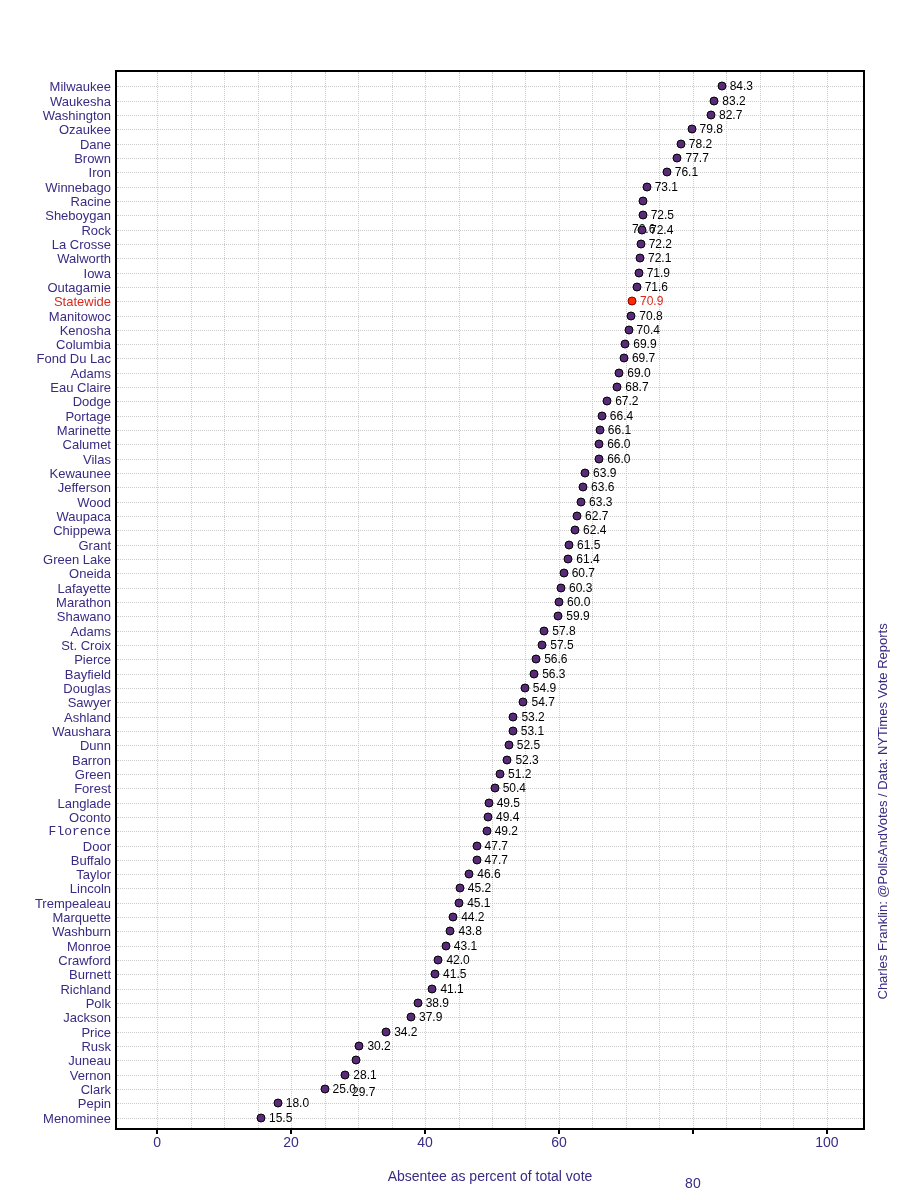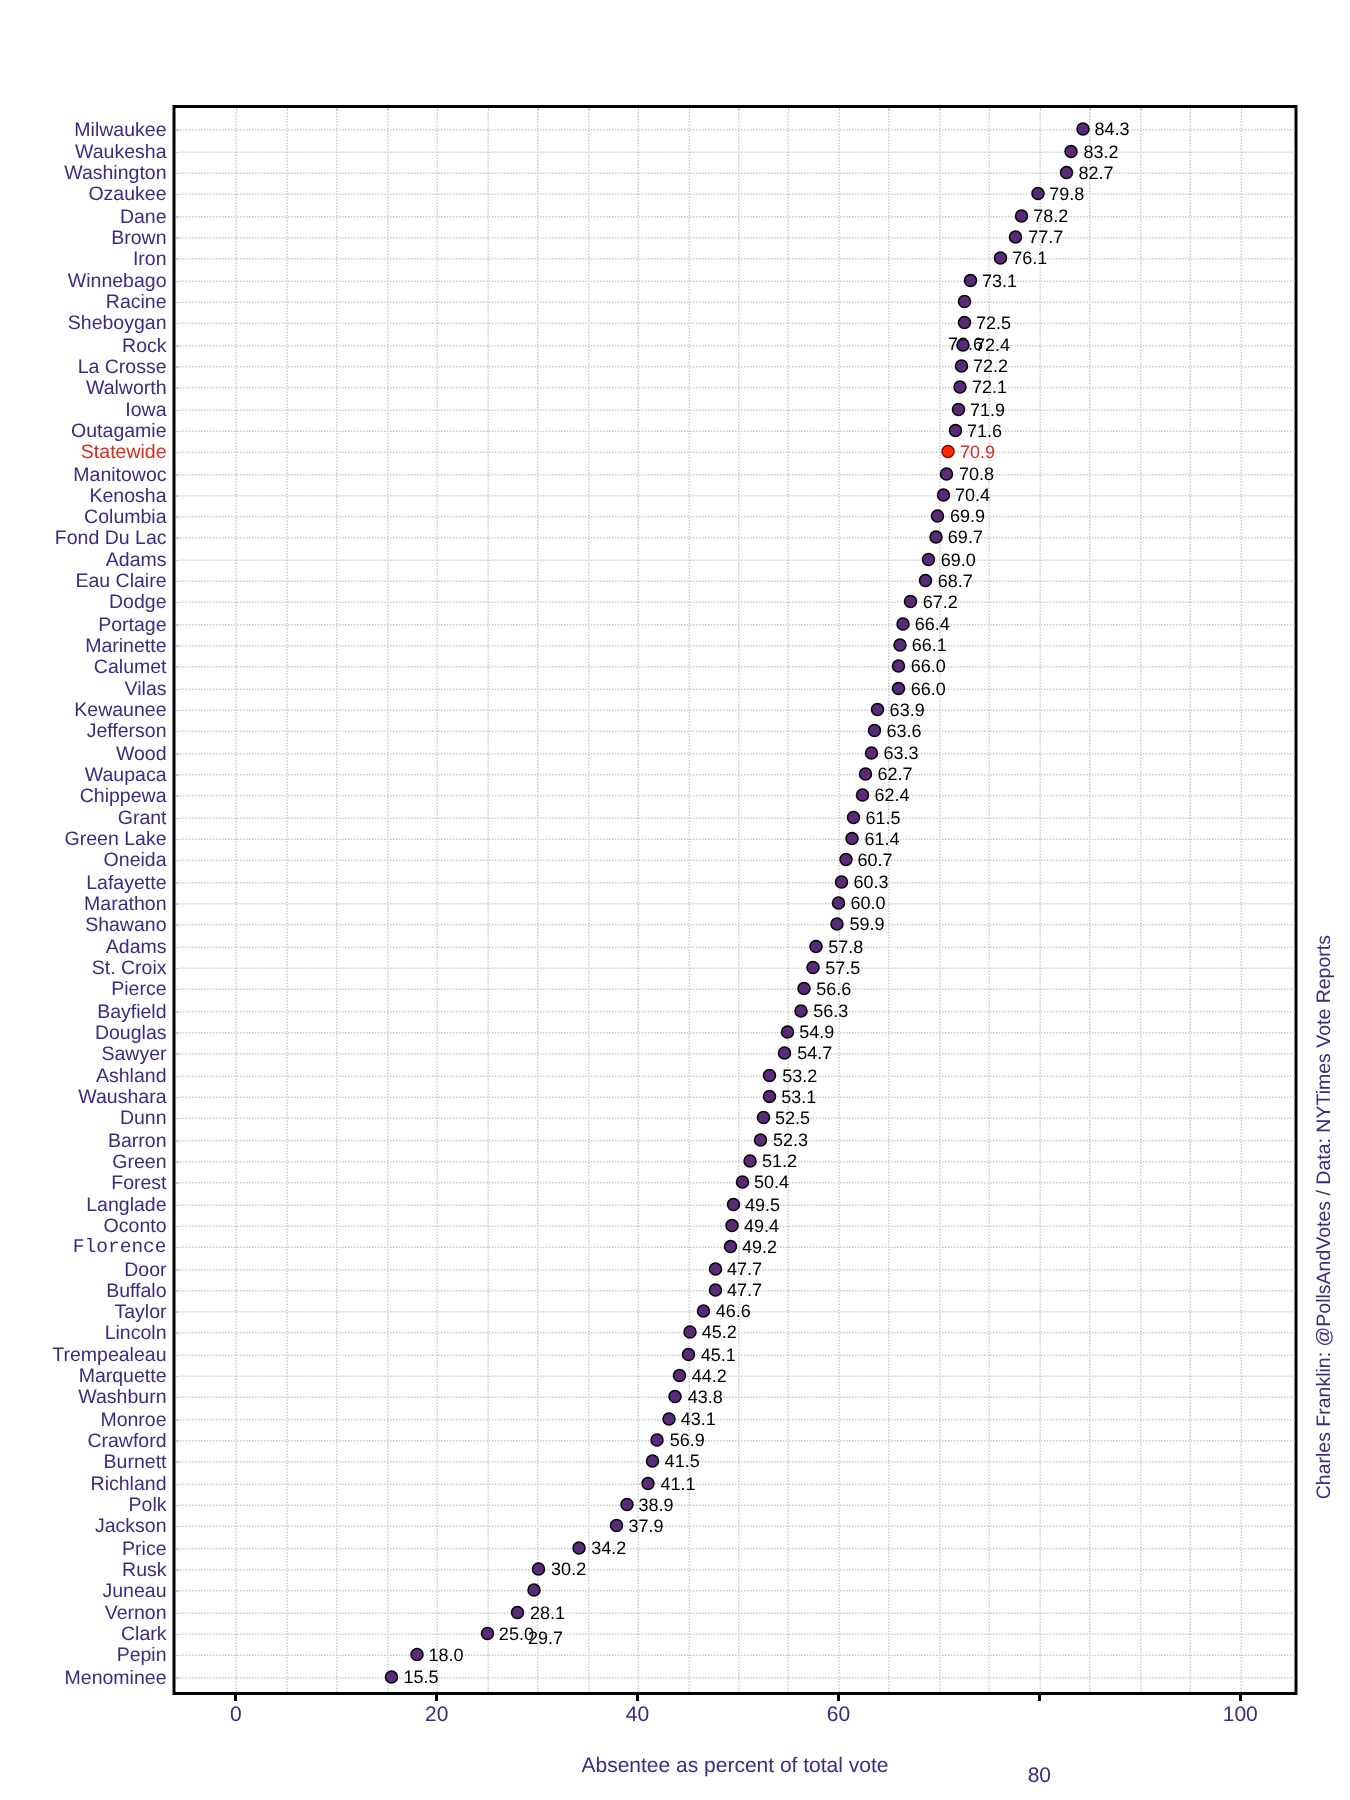--- a/index.html
+++ b/index.html
@@ -390,21 +390,21 @@
       <div class="point" style="left: 336.161px; top: 845.135px;"></div>
       <div class="value" style="left: 344.161px; top: 845.135px;">44.2</div>
       <div class="ylabel" style="top: 859.459px;">Washburn</div>
       <div class="point" style="left: 333.482px; top: 859.459px;"></div>
       <div class="value" style="left: 341.482px; top: 859.459px;">43.8</div>
       <div class="ylabel" style="top: 873.784px;">Monroe</div>
       <div class="point" style="left: 328.795px; top: 873.784px;"></div>
       <div class="value" style="left: 336.795px; top: 873.784px;">43.1</div>
       <div class="ylabel" style="top: 888.108px;">Crawford</div>
       <div class="point" style="left: 321.429px; top: 888.108px;"></div>
-      <div class="value" style="left: 329.429px; top: 888.108px;">56.9</div>
+      <div class="value" style="left: 329.429px; top: 888.108px;">42.0</div>
       <div class="ylabel" style="top: 902.432px;">Burnett</div>
       <div class="point" style="left: 318.08px; top: 902.432px;"></div>
       <div class="value" style="left: 326.08px; top: 902.432px;">41.5</div>
       <div class="ylabel" style="top: 916.757px;">Richland</div>
       <div class="point" style="left: 315.402px; top: 916.757px;"></div>
       <div class="value" style="left: 323.402px; top: 916.757px;">41.1</div>
       <div class="ylabel" style="top: 931.081px;">Polk</div>
       <div class="point" style="left: 300.67px; top: 931.081px;"></div>
       <div class="value" style="left: 308.67px; top: 931.081px;">38.9</div>
       <div class="ylabel" style="top: 945.405px;">Jackson</div>

